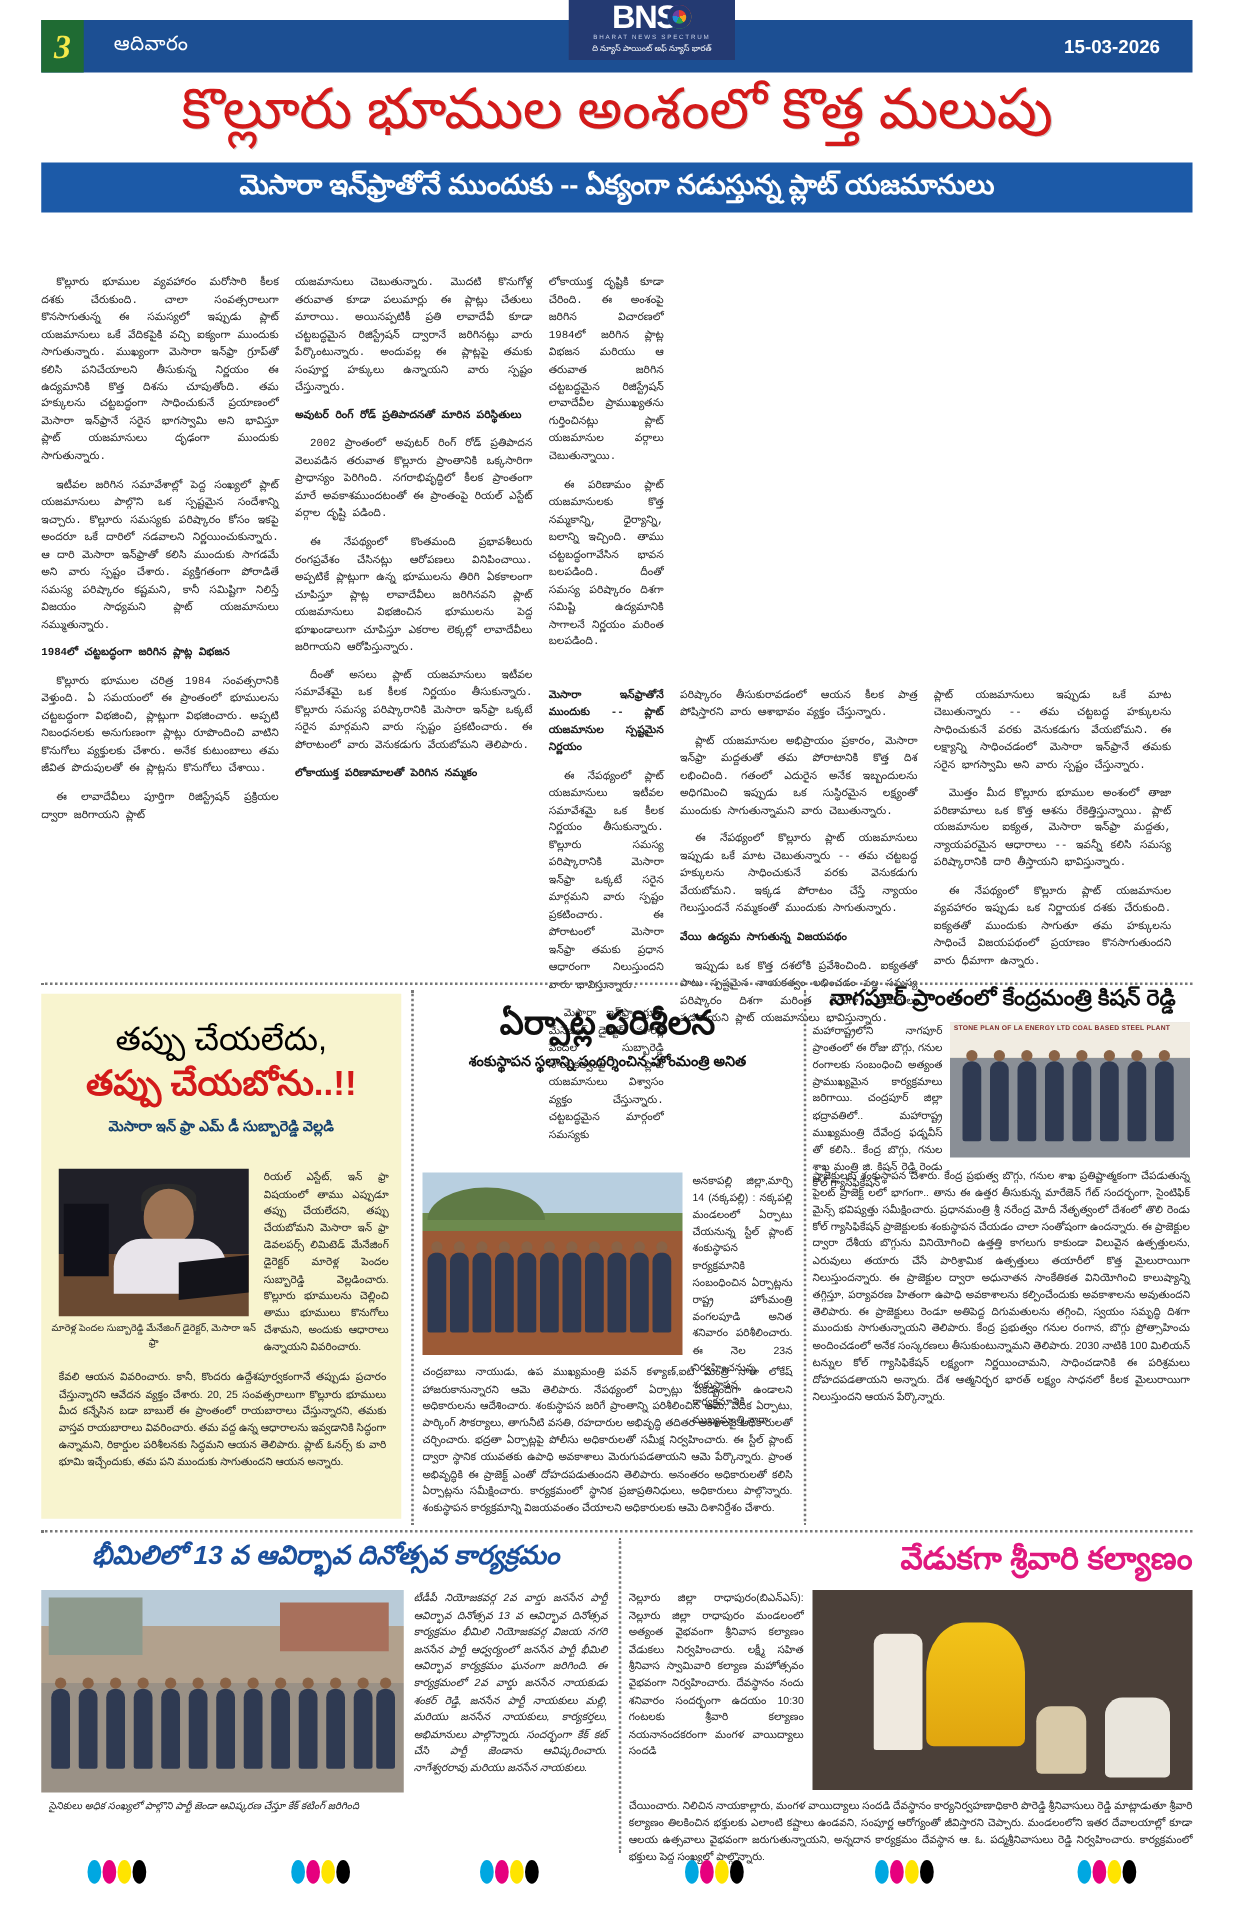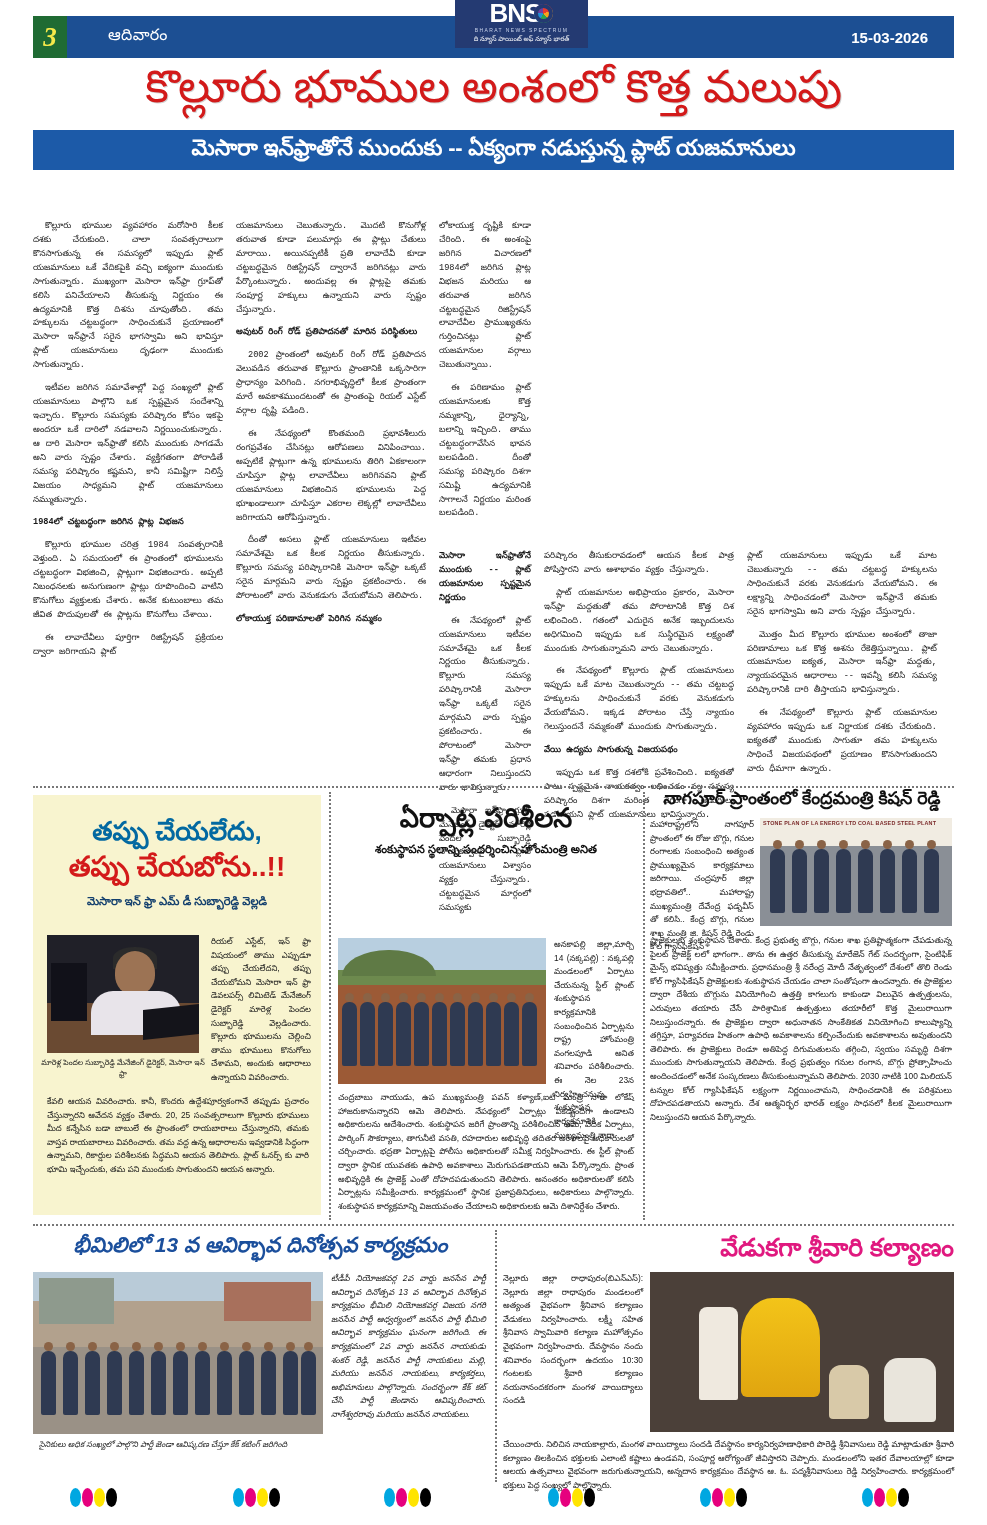--- a/index.html
+++ b/index.html
@@ -31,21 +31,21 @@
     display: flex; align-items: center; justify-content: center;
     color: #f6e94a;
     font-size: 27px;
     font-weight: bold;
     font-style: italic;
     font-family: "Liberation Serif", serif;
   }
   .masthead-day {
     color: #ffffff;
     font-size: 16px;
-    margin-left: 41px;
+    margin-left: 24px;
     letter-spacing: .3px;
   }
   .logo-block {
     position: absolute;
     left: 455px; top: -6px;
     width: 133px; height: 54px;
     background: #243a72;
     display: flex; flex-direction: column;
     align-items: center; justify-content: center;
     padding-top: 2px;
@@ -232,23 +232,23 @@
 
   
   .mid-left-box {
     position: absolute;
     left: 33px; top: 795px;
     width: 288px; height: 420px;
     background: #f8f4cf;
   }
   .ml-h1 {
     text-align: center;
-    color: #0369a1;
+    color: #000000;
     font-size: 26px;
-    font-weight: bold;
+    font-weight: normal;
     margin-top: 22px;
     line-height: 1.15;
   }
   .ml-h2 {
     text-align: center;
     color: #d31a1a;
     font-size: 28px;
     font-weight: bold;
     margin-top: 4px;
     line-height: 1.15;

